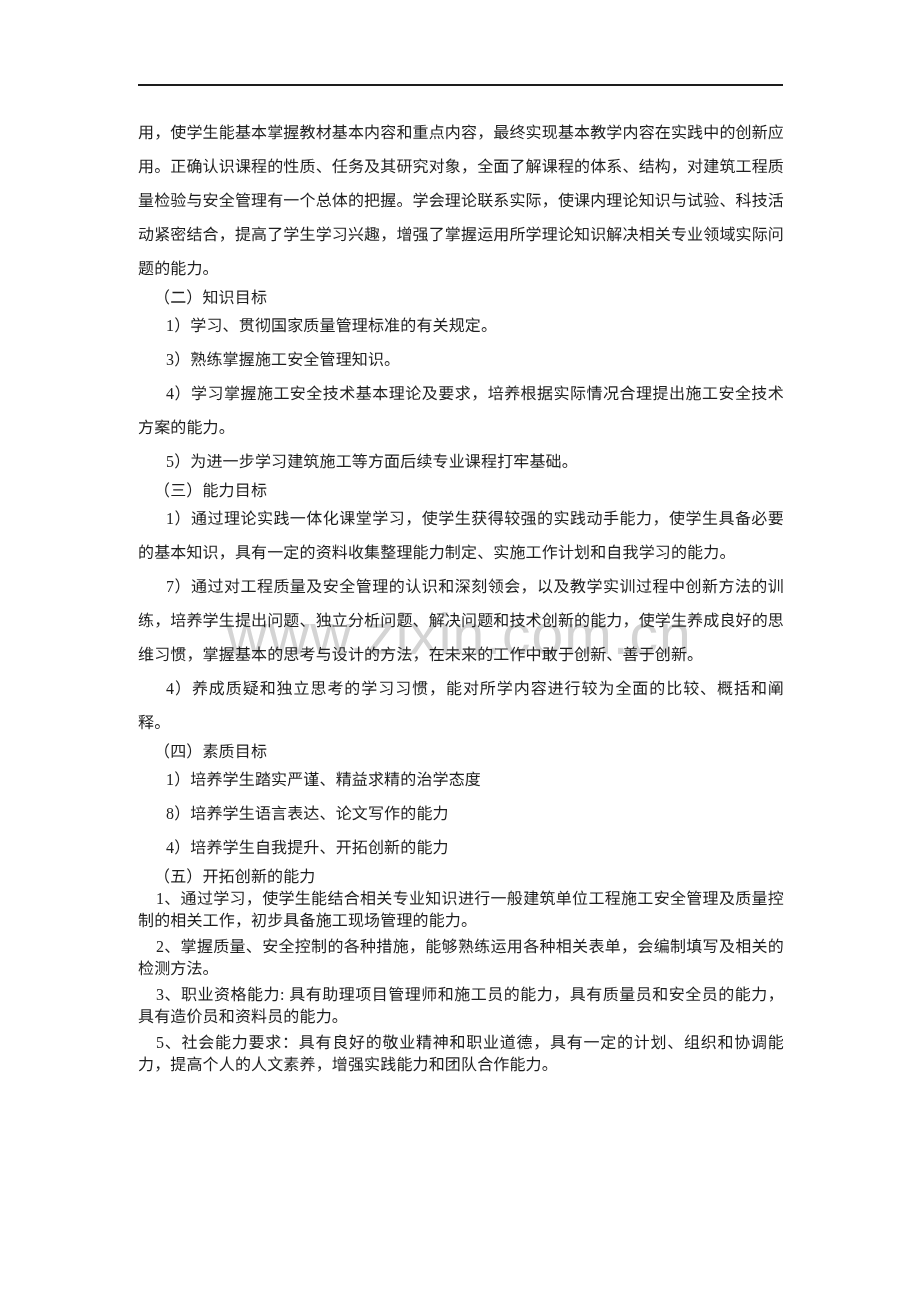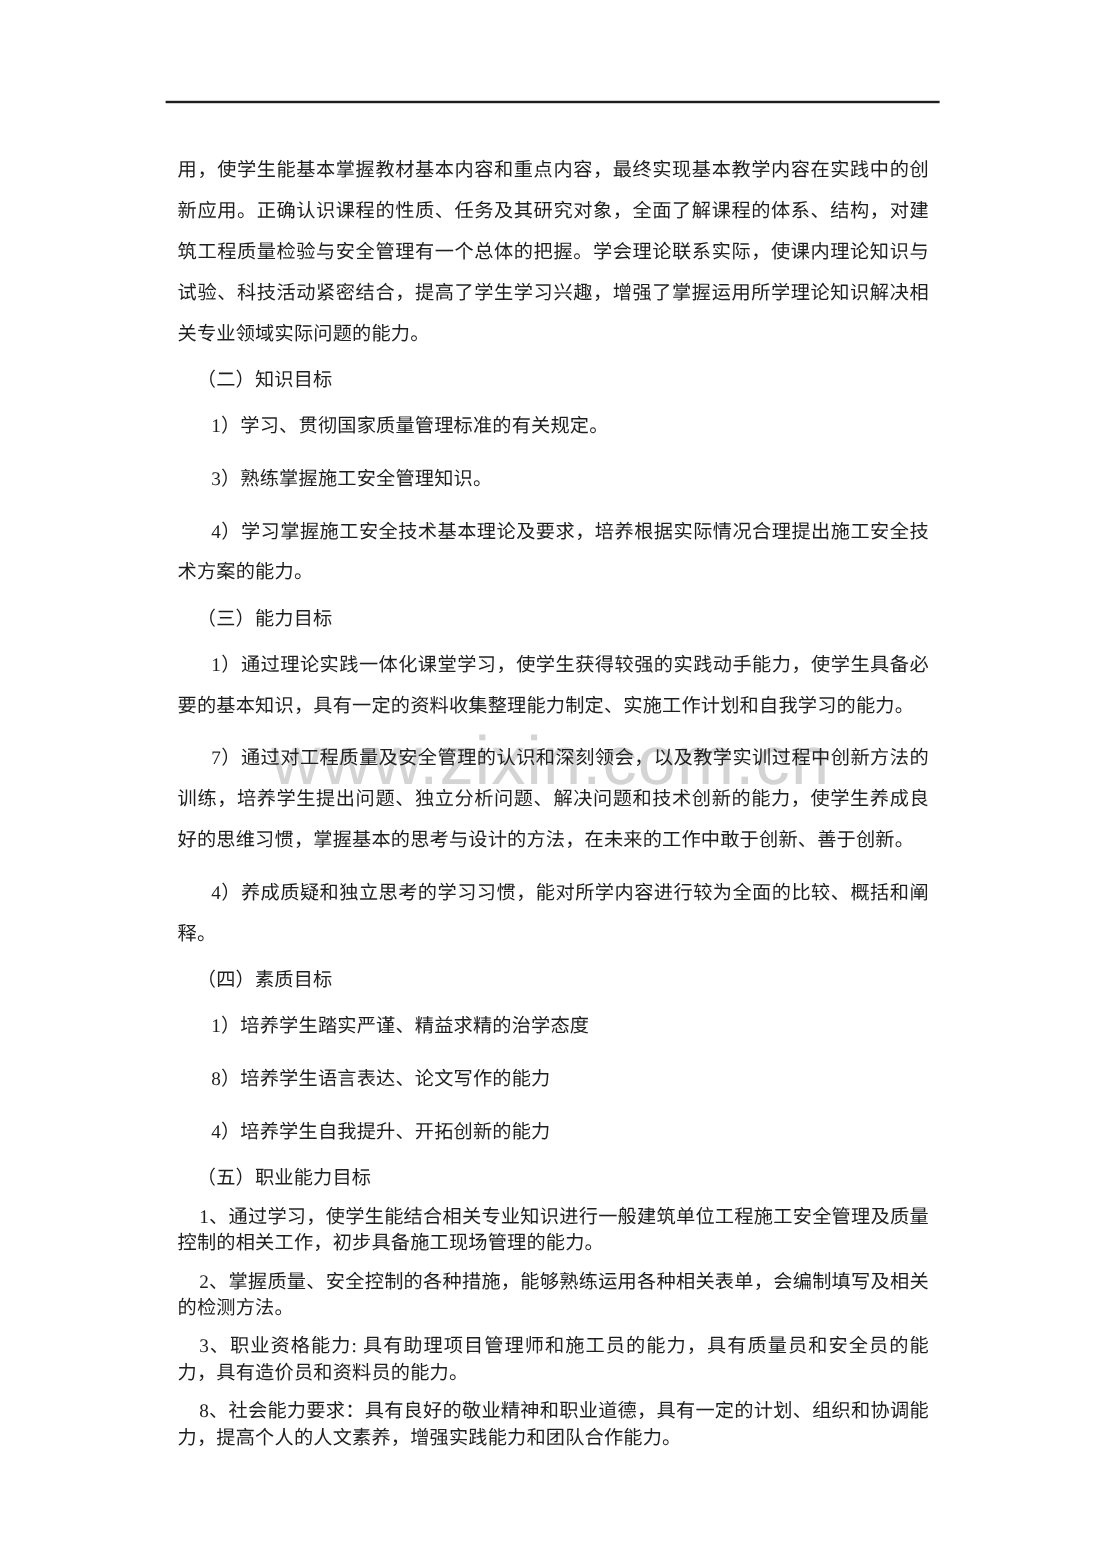--- a/index.html
+++ b/index.html
@@ -35,45 +35,46 @@
   .doc-body {
     position: absolute;
     left: 138px;
     top: 116px;
     width: 646px;
     z-index: 1;
     text-align: justify;
     font-size: 16px;
     letter-spacing: 0.15px;
   }
-  .para { margin: 10px; }
+  .para { margin: 0; }
   .p-body { line-height: 34px; }
   .p-head { line-height: 23px; text-indent: 16px; }
   .p-item { line-height: 34px; text-indent: 28px; }
   .p-item-tight { line-height: 22px; text-indent: 18px; margin-bottom: 4px; }
 </style>
 </head>
 <body>
 
 <div class="page">
   <div class="header-rule"></div>
   <div class="watermark">www.zixin.com.cn</div>
   <div class="doc-body">
       <div class="para p-body">用，使学生能基本掌握教材基本内容和重点内容，最终实现基本教学内容在实践中的创新应用。正确认识课程的性质、任务及其研究对象，全面了解课程的体系、结构，对建筑工程质量检验与安全管理有一个总体的把握。学会理论联系实际，使课内理论知识与试验、科技活动紧密结合，提高了学生学习兴趣，增强了掌握运用所学理论知识解决相关专业领域实际问题的能力。</div>
       <div class="para p-head">（二）知识目标</div>
       <div class="para p-item">1）学习、贯彻国家质量管理标准的有关规定。</div>
       <div class="para p-item">3）熟练掌握施工安全管理知识。</div>
       <div class="para p-item">4）学习掌握施工安全技术基本理论及要求，培养根据实际情况合理提出施工安全技术方案的能力。</div>
+      <div class="para p-item">5）为进一步学习建筑施工等方面后续专业课程打牢基础。</div>
       <div class="para p-head">（三）能力目标</div>
       <div class="para p-item">1）通过理论实践一体化课堂学习，使学生获得较强的实践动手能力，使学生具备必要的基本知识，具有一定的资料收集整理能力制定、实施工作计划和自我学习的能力。</div>
       <div class="para p-item">7）通过对工程质量及安全管理的认识和深刻领会，以及教学实训过程中创新方法的训练，培养学生提出问题、独立分析问题、解决问题和技术创新的能力，使学生养成良好的思维习惯，掌握基本的思考与设计的方法，在未来的工作中敢于创新、善于创新。</div>
       <div class="para p-item">4）养成质疑和独立思考的学习习惯，能对所学内容进行较为全面的比较、概括和阐释。</div>
       <div class="para p-head">（四）素质目标</div>
       <div class="para p-item">1）培养学生踏实严谨、精益求精的治学态度</div>
       <div class="para p-item">8）培养学生语言表达、论文写作的能力</div>
       <div class="para p-item">4）培养学生自我提升、开拓创新的能力</div>
-      <div class="para p-head">（五）职业能力目标</div>
+      <div class="para p-head">（五）开拓创新的能力</div>
       <div class="para p-item-tight">1、通过学习，使学生能结合相关专业知识进行一般建筑单位工程施工安全管理及质量控制的相关工作，初步具备施工现场管理的能力。</div>
       <div class="para p-item-tight">2、掌握质量、安全控制的各种措施，能够熟练运用各种相关表单，会编制填写及相关的检测方法。</div>
       <div class="para p-item-tight">3、职业资格能力: 具有助理项目管理师和施工员的能力，具有质量员和安全员的能力，具有造价员和资料员的能力。</div>
-      <div class="para p-item-tight">8、社会能力要求：具有良好的敬业精神和职业道德，具有一定的计划、组织和协调能力，提高个人的人文素养，增强实践能力和团队合作能力。</div>
+      <div class="para p-item-tight">5、社会能力要求：具有良好的敬业精神和职业道德，具有一定的计划、组织和协调能力，提高个人的人文素养，增强实践能力和团队合作能力。</div>
     </div>
 </div>
 
 </body></html>

